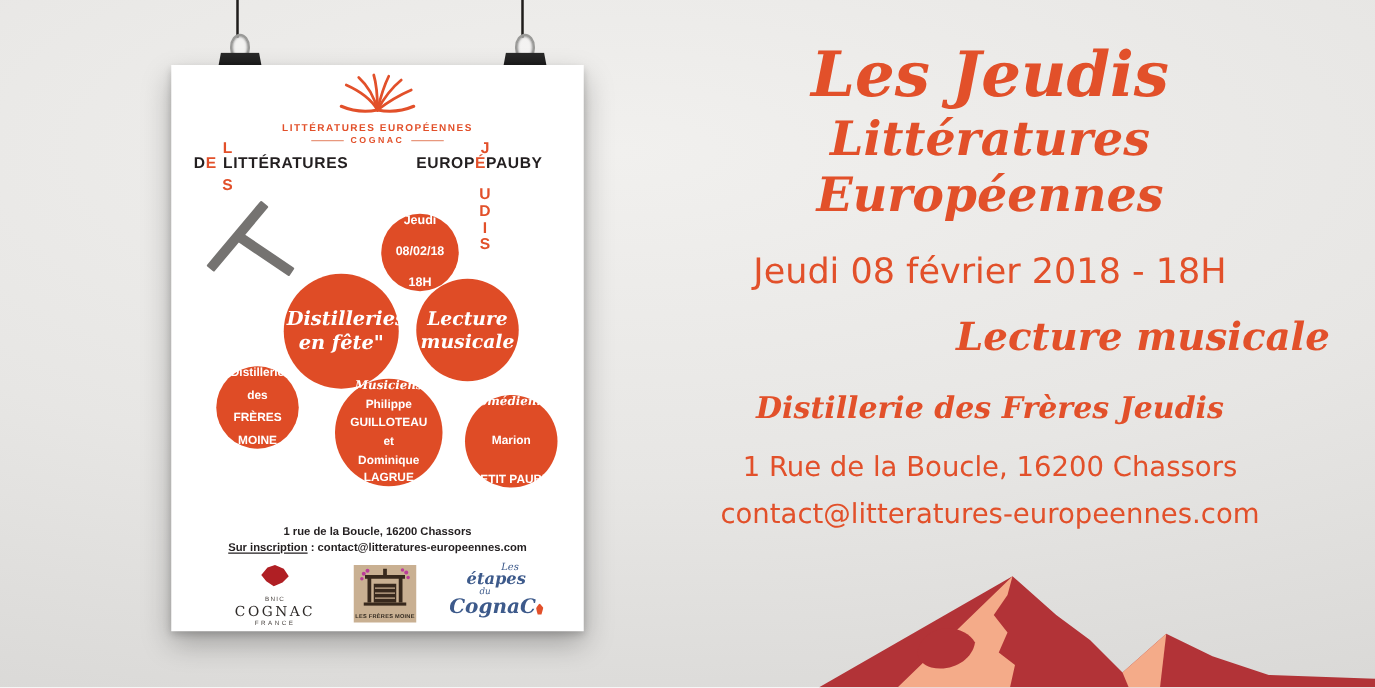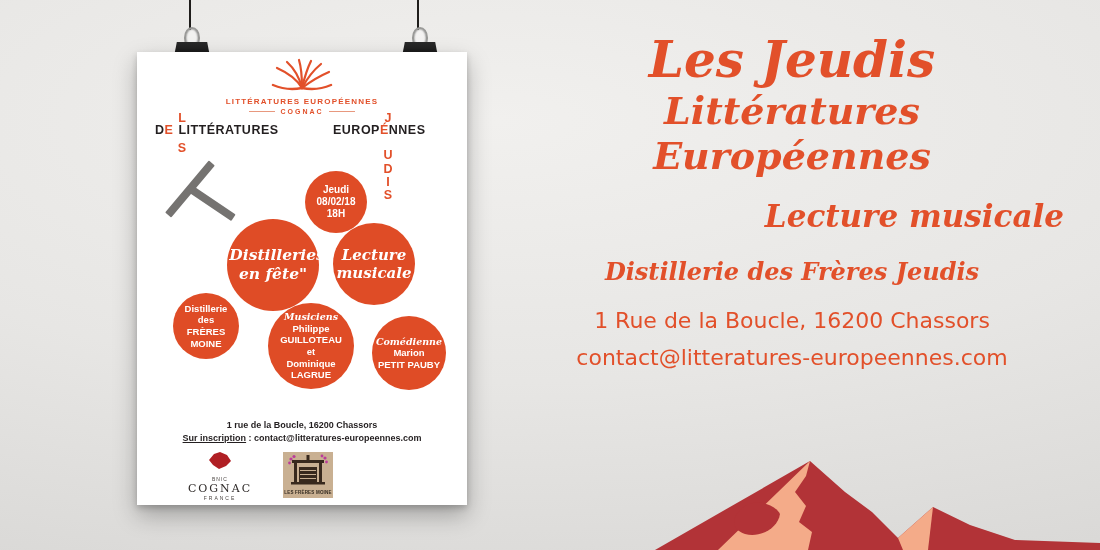--- a/index.html
+++ b/index.html
@@ -28,21 +28,21 @@
   .wm{position:absolute;font-family:"Liberation Sans",sans-serif;font-weight:bold;color:#231f20;}
   .wm-h{font-size:12.5px;letter-spacing:.5px;white-space:nowrap;}
   .wm-v{width:16px;text-align:center;font-size:12.5px;color:#e2502a;}
   .orange{color:#e2502a;}
 
   .tbar{position:absolute;background:#757371;border-radius:1px;}
 
   
   .circle{position:absolute;border-radius:50%;background:#df4c26;color:#fff;display:flex;
     flex-direction:column;align-items:center;justify-content:center;text-align:center;line-height:1.22;}
-  .c-sans{font-family:"Liberation Sans",sans-serif;font-weight:bold;}
+  .c-sans{font-family:"Liberation Sans",sans-serif;font-weight:bold;justify-content:space-between;}
   .c-serif{font-family:"DejaVu Serif",serif;font-style:italic;font-weight:bold;}
   .c-label{font-family:"DejaVu Serif",serif;font-style:italic;font-weight:bold;}
 
   .p-addr{position:absolute;left:0;width:330px;text-align:center;color:#231f20;font-weight:bold;font-size:9px;}
   .u{text-decoration:underline;}
 
   
   .plogo{position:absolute;text-align:center;}
   .cognac-name{font-family:"DejaVu Serif",serif;font-size:11px;letter-spacing:2px;color:#2e2a28;}
   .cognac-org{font-size:5px;letter-spacing:1px;color:#4a4440;}
@@ -108,21 +108,21 @@
         <span>COGNAC</span>
         <span class="dash"></span>
       </div>
     </div>
 
     <span class="wm wm-v" style="left:37px;top:59px;">L</span>
     <div class="wm wm-h" style="left:18px;top:71px;"><span>D</span><span class="orange">E</span><span style="margin-left:5px;">LITTÉRATURES</span></div>
     <span class="wm wm-v" style="left:37px;top:89px;">S</span>
 
     <span class="wm wm-v" style="left:243px;top:59px;">J</span>
-    <div class="wm wm-h" style="left:196px;top:71px;"><span>EUROP</span><span class="orange">É</span><span>NNES</span></div>
+    <div class="wm wm-h" style="left:196px;top:71px;"><span>EUROP</span><span class="orange">É</span><span>PAUBY</span></div>
     <span class="wm wm-v" style="left:243px;top:96px;">U</span>
     <span class="wm wm-v" style="left:243px;top:110px;">D</span>
     <span class="wm wm-v" style="left:243px;top:123px;">I</span>
     <span class="wm wm-v" style="left:243px;top:136px;">S</span>
 
     <div class="tbar" style="left:19px;top:133px;width:68px;height:8px;transform:rotate(-50deg);"></div>
     <div class="tbar" style="left:48px;top:147px;width:53px;height:8px;transform:rotate(34deg);"></div>
 
     <div class="circle c-sans" style="left:168px;top:119px;width:62px;height:62px;font-size:10px;">
       <span>Jeudi</span>
@@ -189,25 +189,34 @@
               <circle cx="1.5" cy="9" r="1.4"></circle>
             <circle cx="37" cy="4" r="1.6"></circle>
               <circle cx="34" cy="2" r="1.4"></circle>
               <circle cx="38.5" cy="8" r="1.4"></circle>
           </g>
         </svg>
         <div class="moine-name">LES FRÈRES MOINE</div>
       </div>
     </div>
 
+    <div class="plogo etapes" style="left:215px;top:398px;width:90px;">
+      <div class="s1" style="margin-left:22px;">Les</div>
+      <div class="s2">étapes</div>
+      <div class="s3" style="margin-left:-18px;">du</div>
+      <div>
+        <span class="s4">CognaC</span><span class="etapes-glyph"></span>
+      </div>
+    </div>
   </div>
 
   <div class="panel">
     <div class="serif-it t1">Les Jeudis</div>
     <div class="serif-it t3">Littératures Européennes</div>
+    <div class="date-line">Jeudi 08 février 2018 - 18H</div>
     <div class="serif-it event-line">Lecture musicale</div>
     <div class="serif-it venue-line">Distillerie des Frères Jeudis</div>
     <div class="addr-line">1 Rue de la Boucle, 16200 Chassors</div>
     <div class="cta">
       <div>contact@litteratures-europeennes.com</div>
     </div>
   </div>
 
   <svg class="mountains" width="460" height="120" viewBox="0 0 460 120">
     <path d="M15,120 L170,31 L205,62 L232,82 L258,108 L293,77 L330,95 L375,110 L460,113 L460,120 Z" fill="#b23337"></path>

